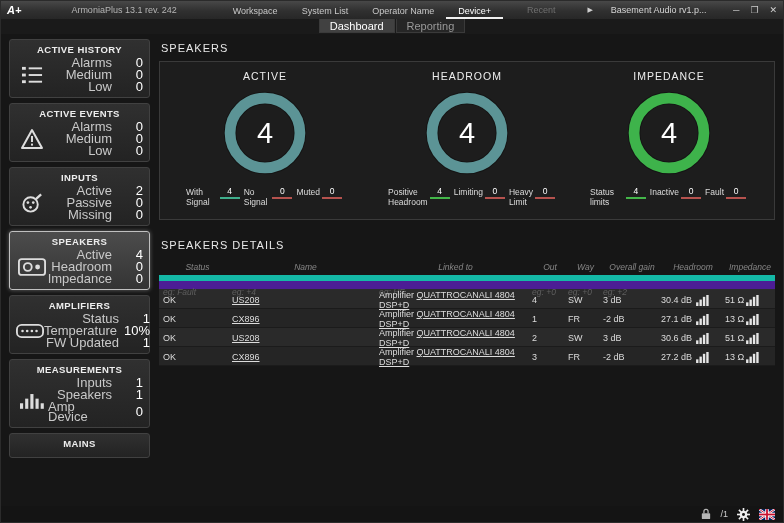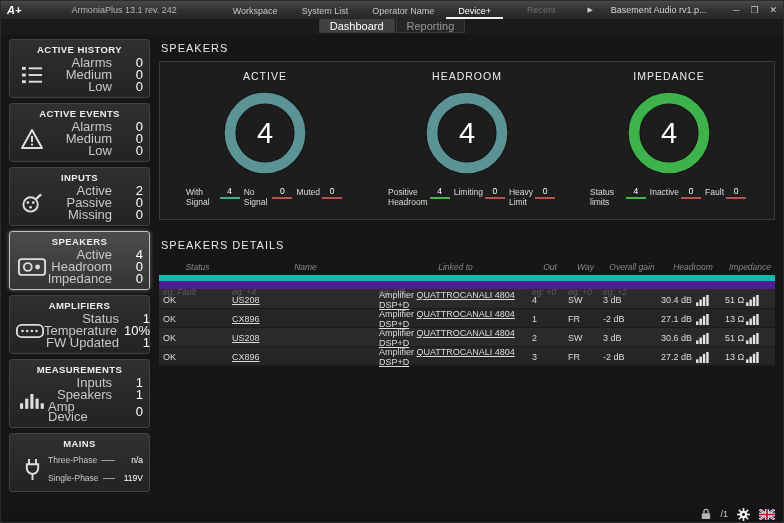--- a/index.html
+++ b/index.html
@@ -296,41 +296,20 @@
             <div class="panel-row">
                 <span class="pl">Amp Device</span>
                 <span class="pv">0</span>
               </div>
           </div>
         </div>
       </section>
 
       <section class="panel">
         <div class="panel-title">MAINS</div>
-        <div class="panel-body">
-          <span class="panel-icon">
-            <svg viewBox="0 0 24 26" width="21" height="23">
-              <path d="M8 1 v6 M16 1 v6" stroke="#ddd" stroke-width="2.2"></path>
-              <path d="M5.5 7 h13 v4.5 a6.5 6.5 0 0 1 -13 0 z" fill="none" stroke="#ddd" stroke-width="2.2"></path>
-              <path d="M12 18 v7" stroke="#ddd" stroke-width="2.2"></path>
-            </svg>
-          </span>
-          <div class="panel-rows">
-            <div class="mains-row">
-                <span class="pl">Three-Phase</span>
-                <span class="mline"></span>
-                <span class="pv">n/a</span>
-              </div>
-            <div class="mains-row">
-                <span class="pl">Single-Phase</span>
-                <span class="mline"></span>
-                <span class="pv">119V</span>
-              </div>
-          </div>
-        </div>
       </section>
 
     </aside>
 
     <main class="main">
 
       <div class="section-title">SPEAKERS</div>
 
       <div class="gauges-box">
 

